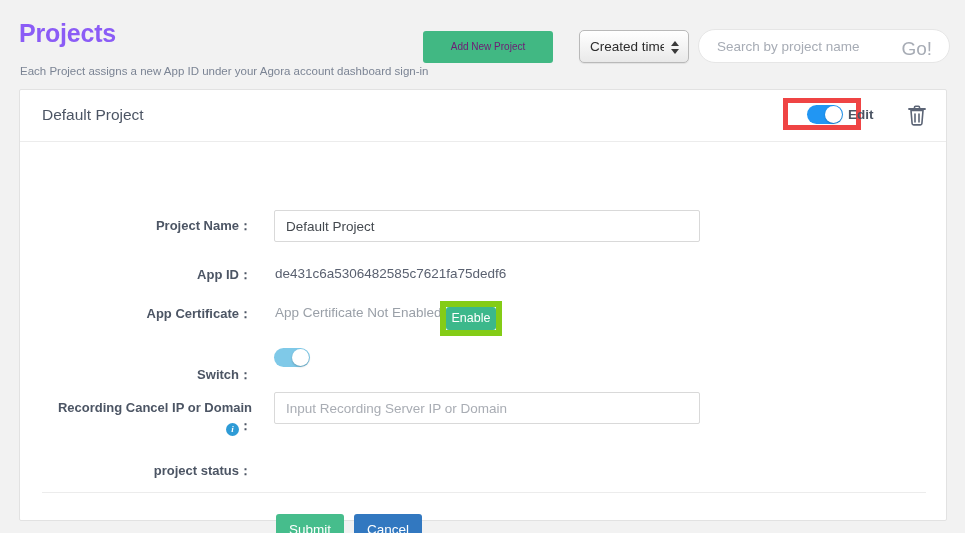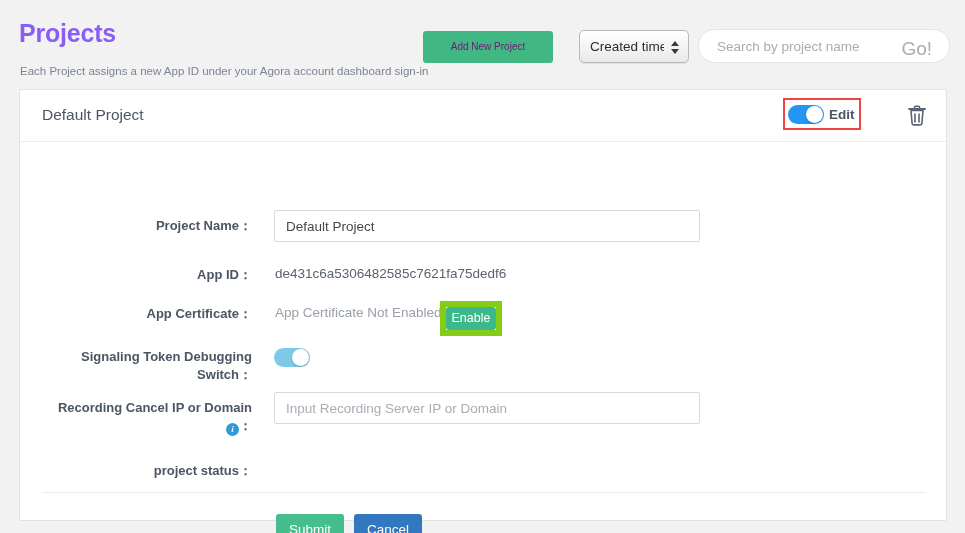--- a/index.html
+++ b/index.html
@@ -135,24 +135,24 @@
   .card-title {
     position: absolute;
     left: 22px; top: 16px;
     font-size: 15.5px;
     color: #4c5564;
   }
   .edit-wrap {
     position: absolute;
     right: 85px; top: 8px;
     width: 78px; height: 32px;
-    border: 2px solid #ef4444;
+    border: 5px solid #ef4444;
     display: flex;
     align-items: center;
-    padding-left: 3px;
+    padding-left: 19px;
   }
   .toggle {
     position: relative;
     width: 36px; height: 19px;
     border-radius: 10px;
     cursor: pointer;
     flex: none;
   }
   .toggle.on-blue { background: #2196f3; }
   .toggle.on-light { background: #7fc9e8; }
@@ -358,21 +358,21 @@
       <div class="row" style="top:163px;">
         <div class="lbl"><span>App Certificate</span><span class="colon">：</span></div>
         <div class="static-val muted">App Certificate Not Enabled</div>
         <div class="enable-wrap">
           <button class="btn-enable">Enable</button>
         </div>
       </div>
 
       <div class="row" style="top:206px;">
         <div class="lbl-2line">
-          <span>Signaling Token Debugging</span><br>
+          <br>
           <span>Switch</span><span class="colon">：</span>
         </div>
         <div class="toggle on-light" style="position:absolute; left:254px; top:0;">
           <div class="knob"></div>
         </div>
       </div>
 
       <div class="row" style="top:257px;">
         <div class="lbl-2line">
           <span>Recording Cancel IP or Domain</span><br>

